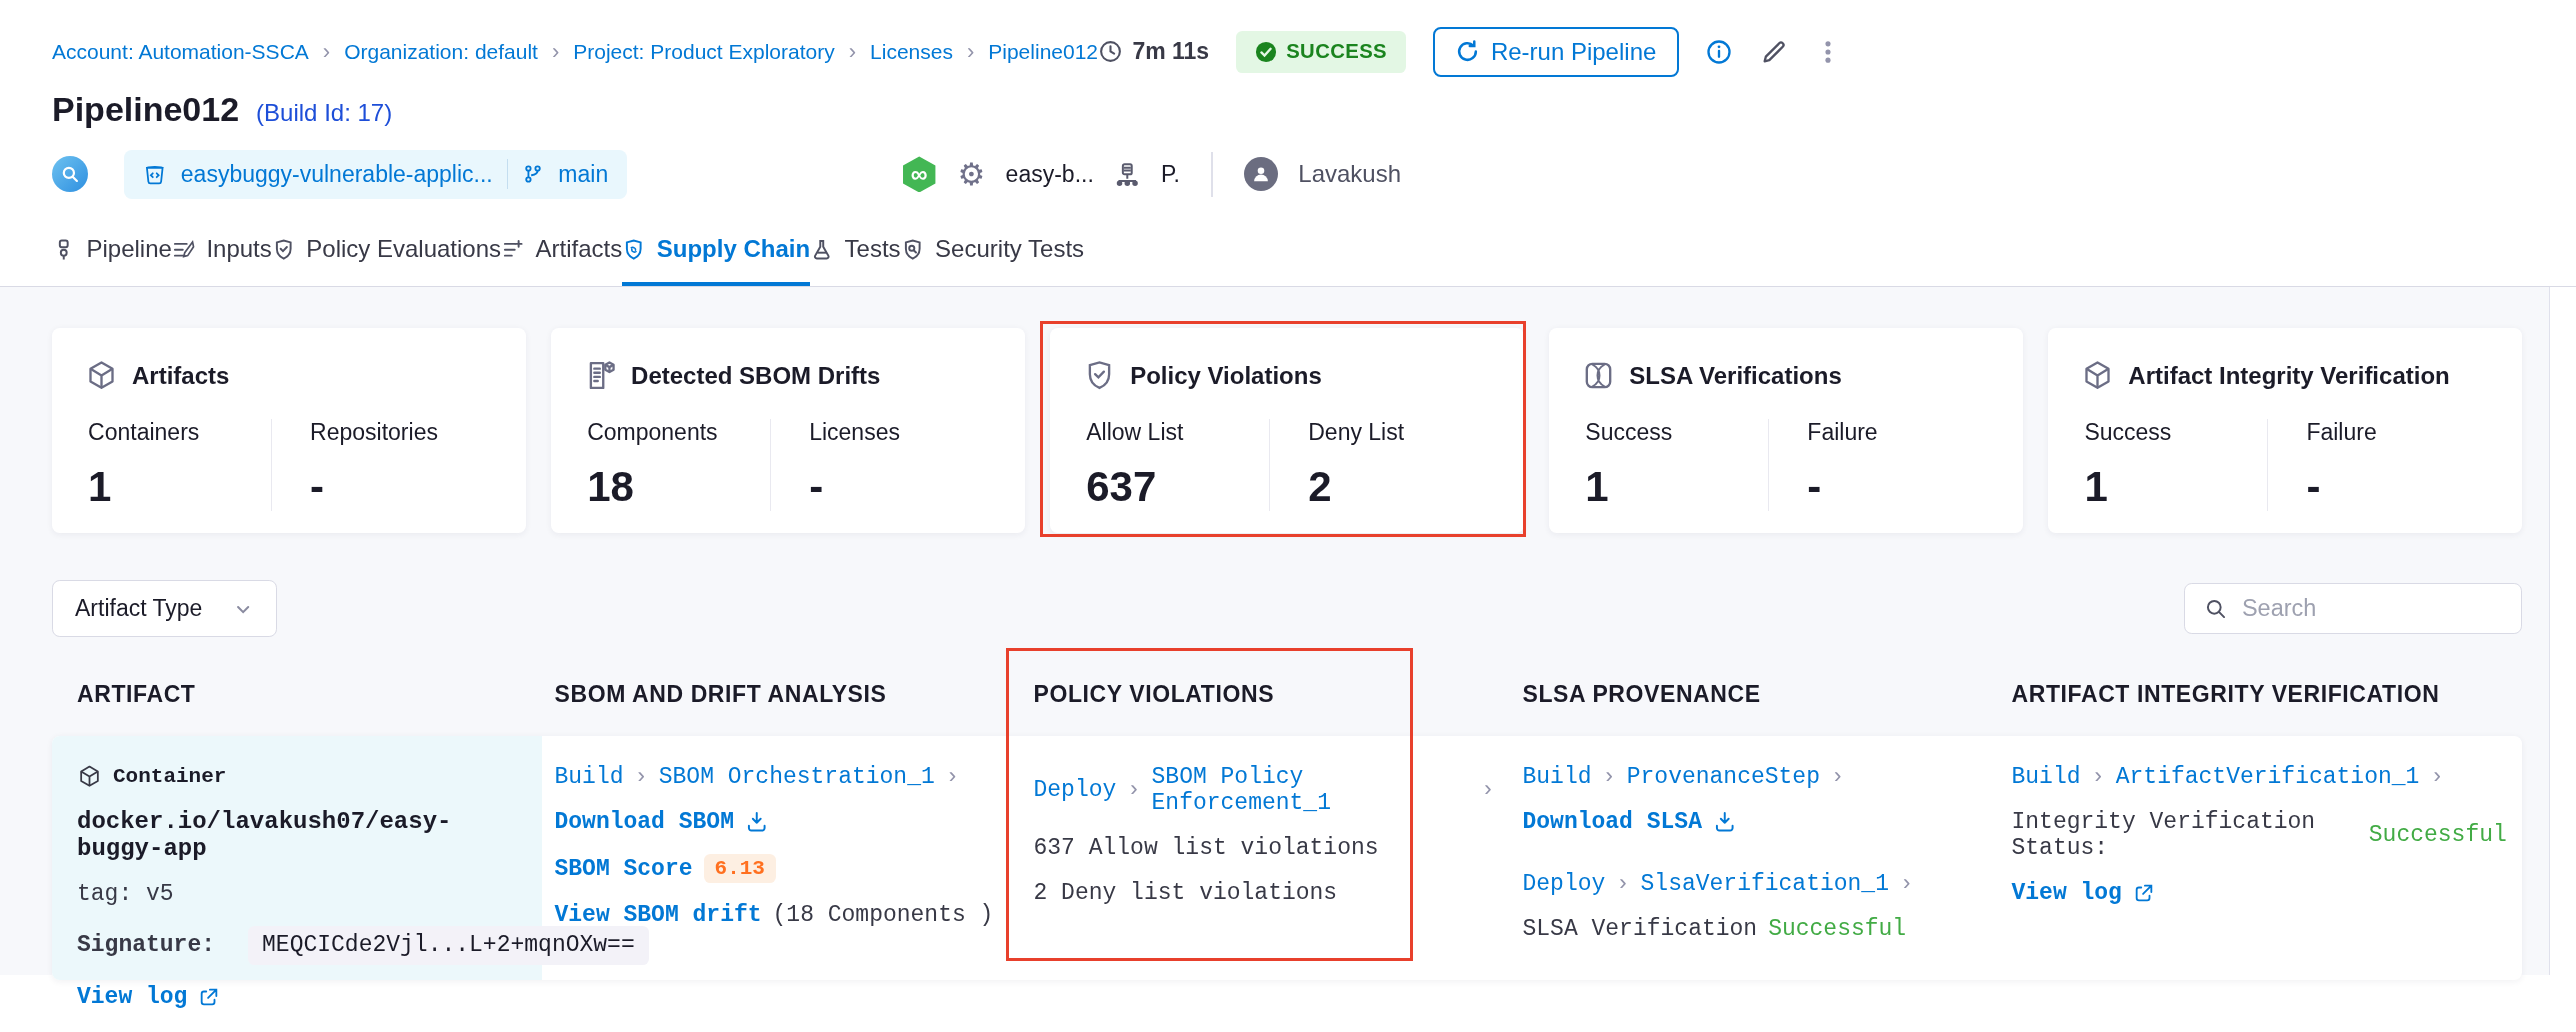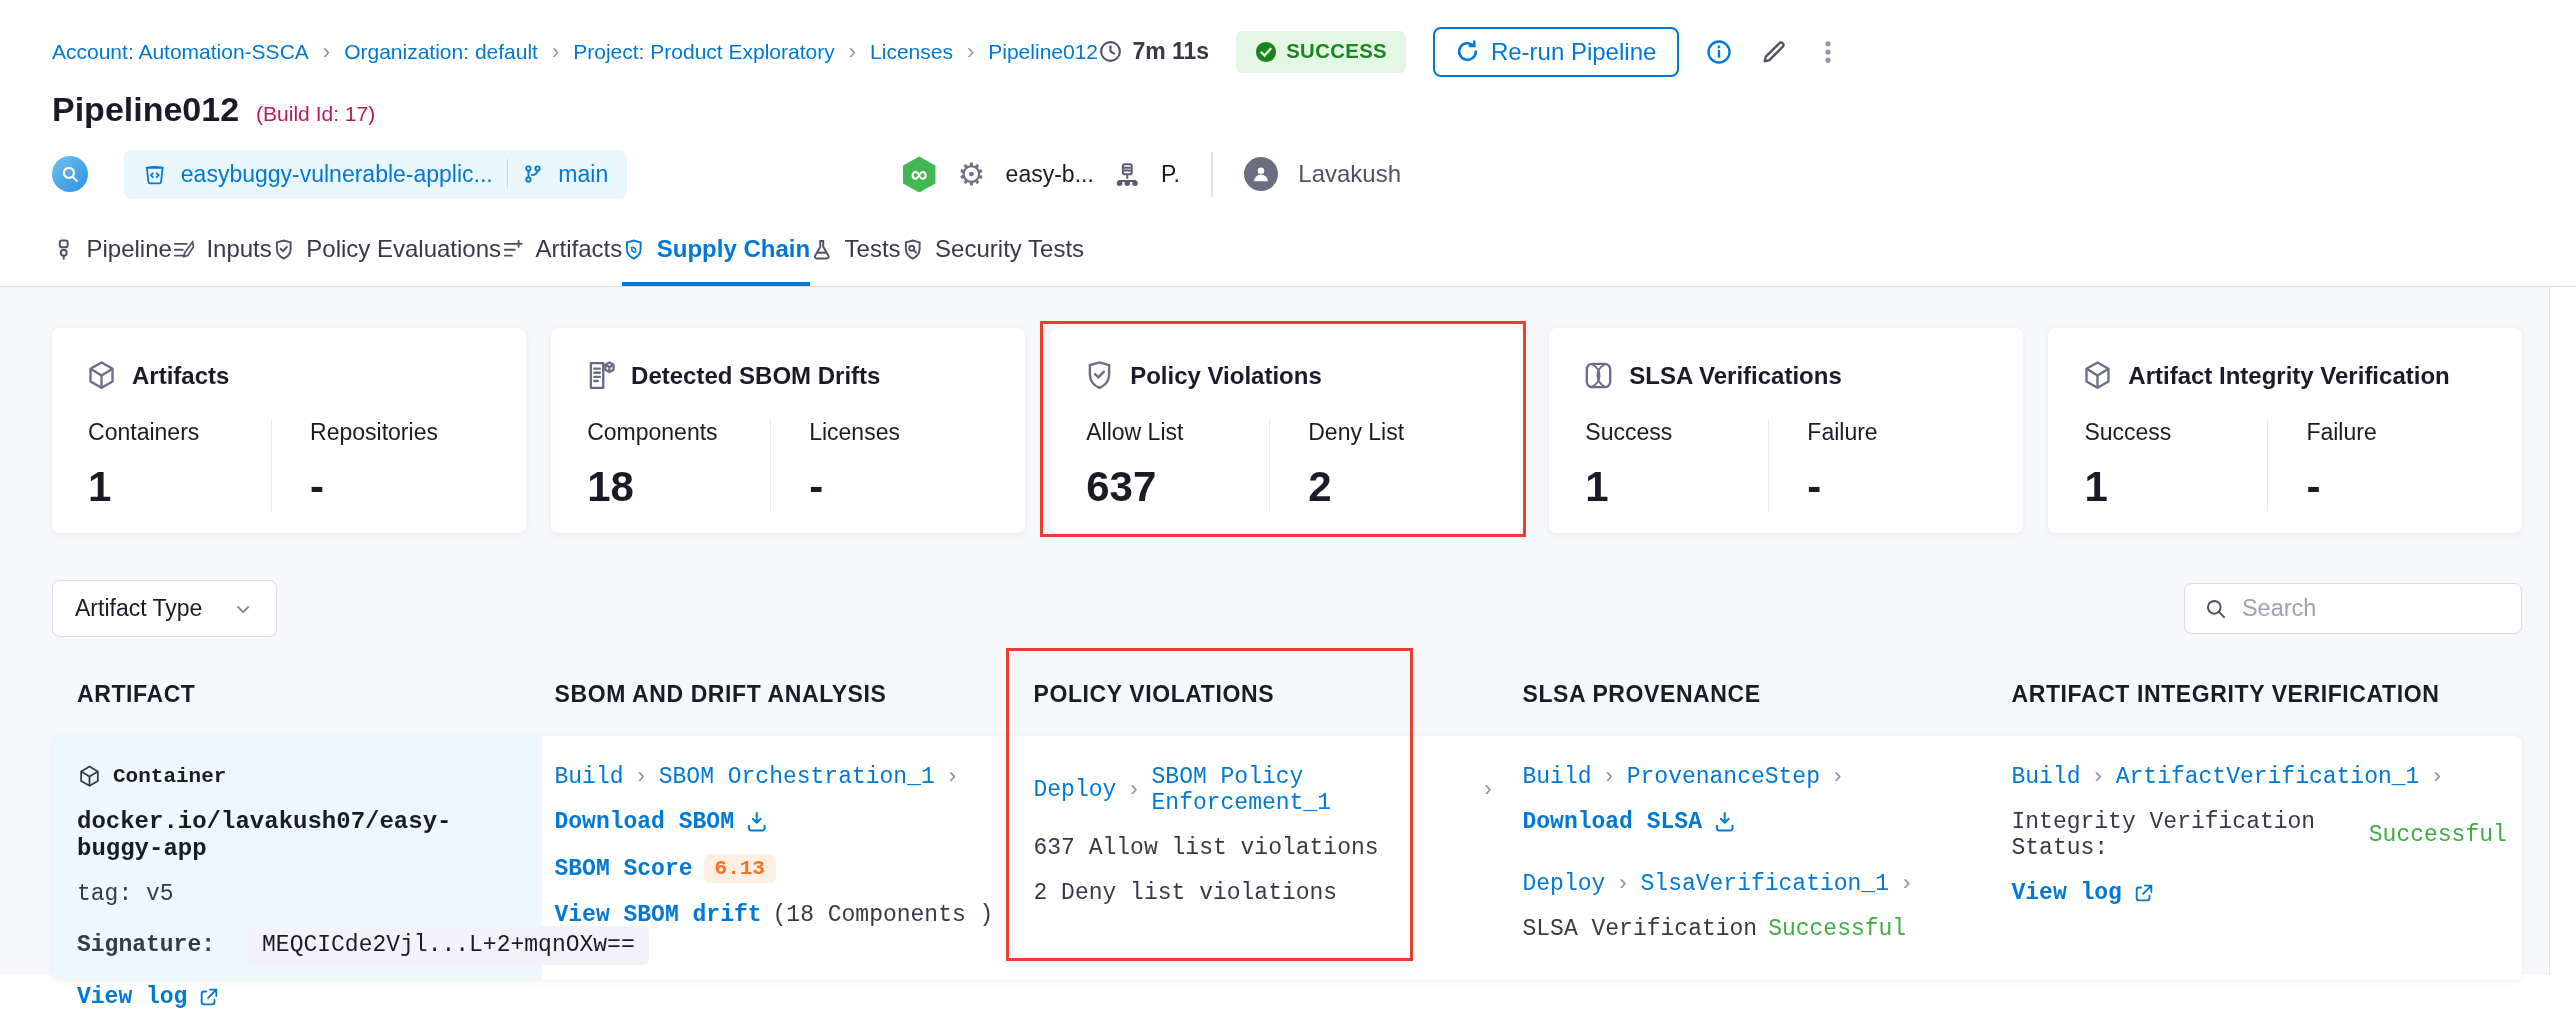--- a/index.html
+++ b/index.html
@@ -20,21 +20,21 @@
     border-radius:6.3px; padding:9.4px 19px; font-size:20.3px; font-weight:bold;
     letter-spacing:0.4px; color:#1a841e; }
   .rerun-btn { display:flex; align-items:center; gap:11px; border:2.3px solid #0278d5;
     border-radius:7.8px; padding:9.4px 20.3px; color:#0278d5; font-size:24px; font-weight:500;
     background:#fff; cursor:pointer; }
   .icon-btn { display:flex; align-items:center; justify-content:center; cursor:pointer; }
 
   
   .title-row { display:flex; align-items:baseline; gap:17px; padding:12.5px 52px 0; }
   .page-title { font-size:34px; font-weight:bold; color:#1b1b28; }
-  .build-id { font-size:21px; color:#be185d; }
+  .build-id { font-size:24px; color:#1d4ed8; }
 
   .build-row { display:flex; align-items:center; padding:22px 52px 0; height:69px;gap:16px; }
   .trigger-avatar { width:36px; height:36px; border-radius:50%;
     background:linear-gradient(135deg,#6ec2f0,#2e8fe0); display:flex; align-items:center;
     justify-content:center; margin-right:20.3px; }
   .repo-chip { display:flex; align-items:center; gap:14px; background:#e9f7fd;
     border-radius:7.8px; padding:9.4px 19px; font-size:23px; color:#0278d5; }
   .repo-chip .vdiv { width:1.6px; height:30px; background:#c4def0; }
   .ctx-group { display:flex; align-items:center; gap:20.3px; margin-left:258px; font-size:23px; }
   .hex-logo { width:36px; height:36px; background:#43b754;

